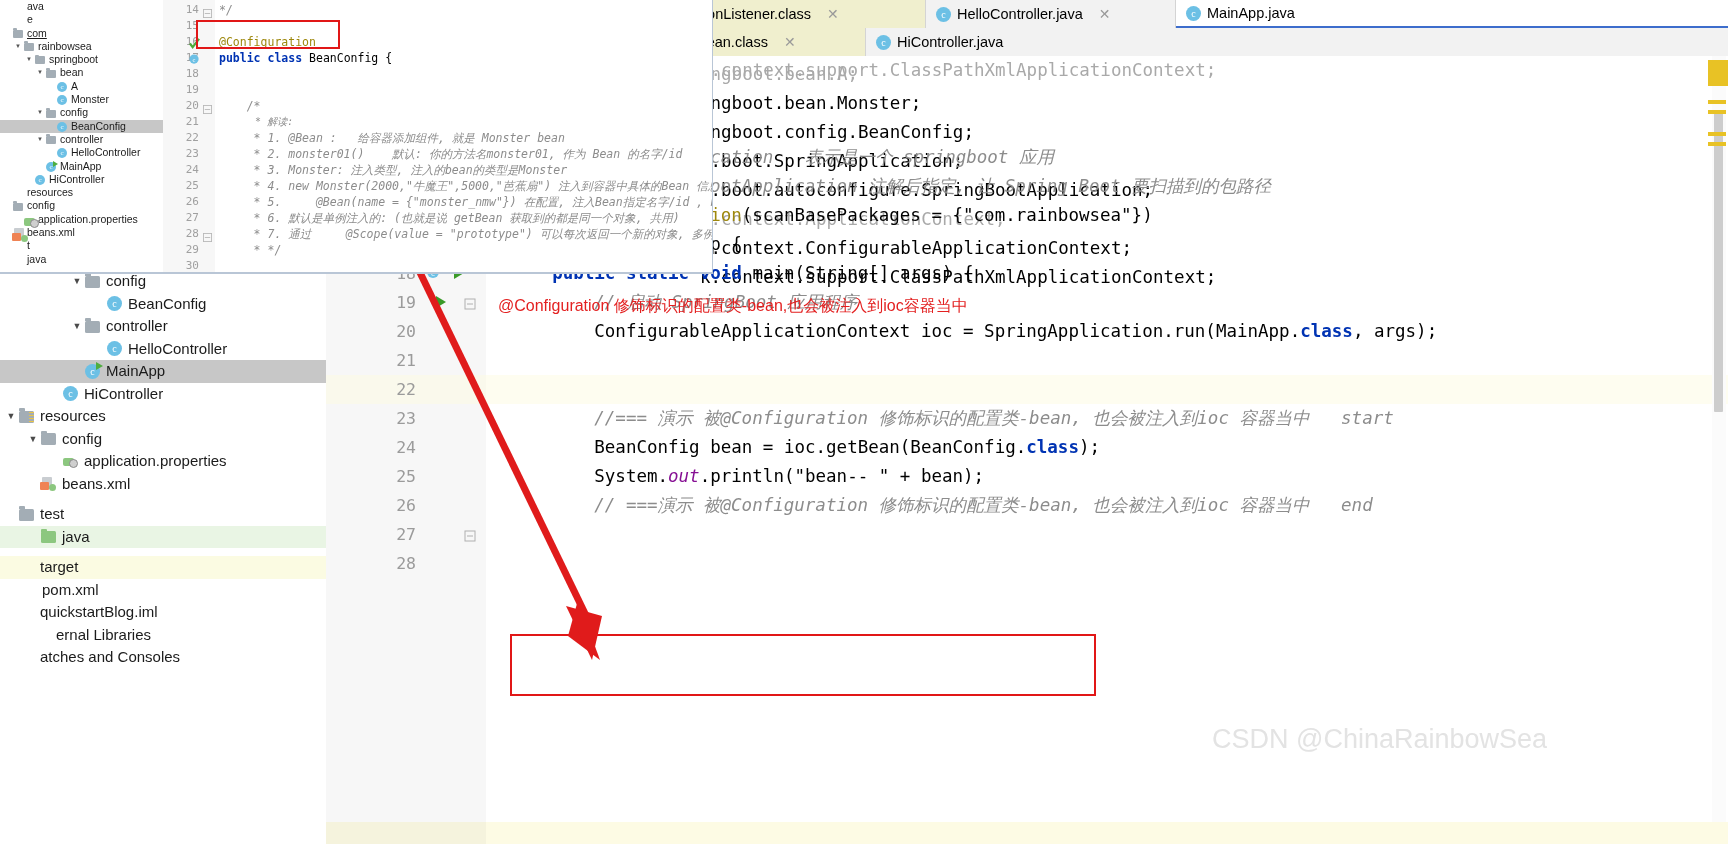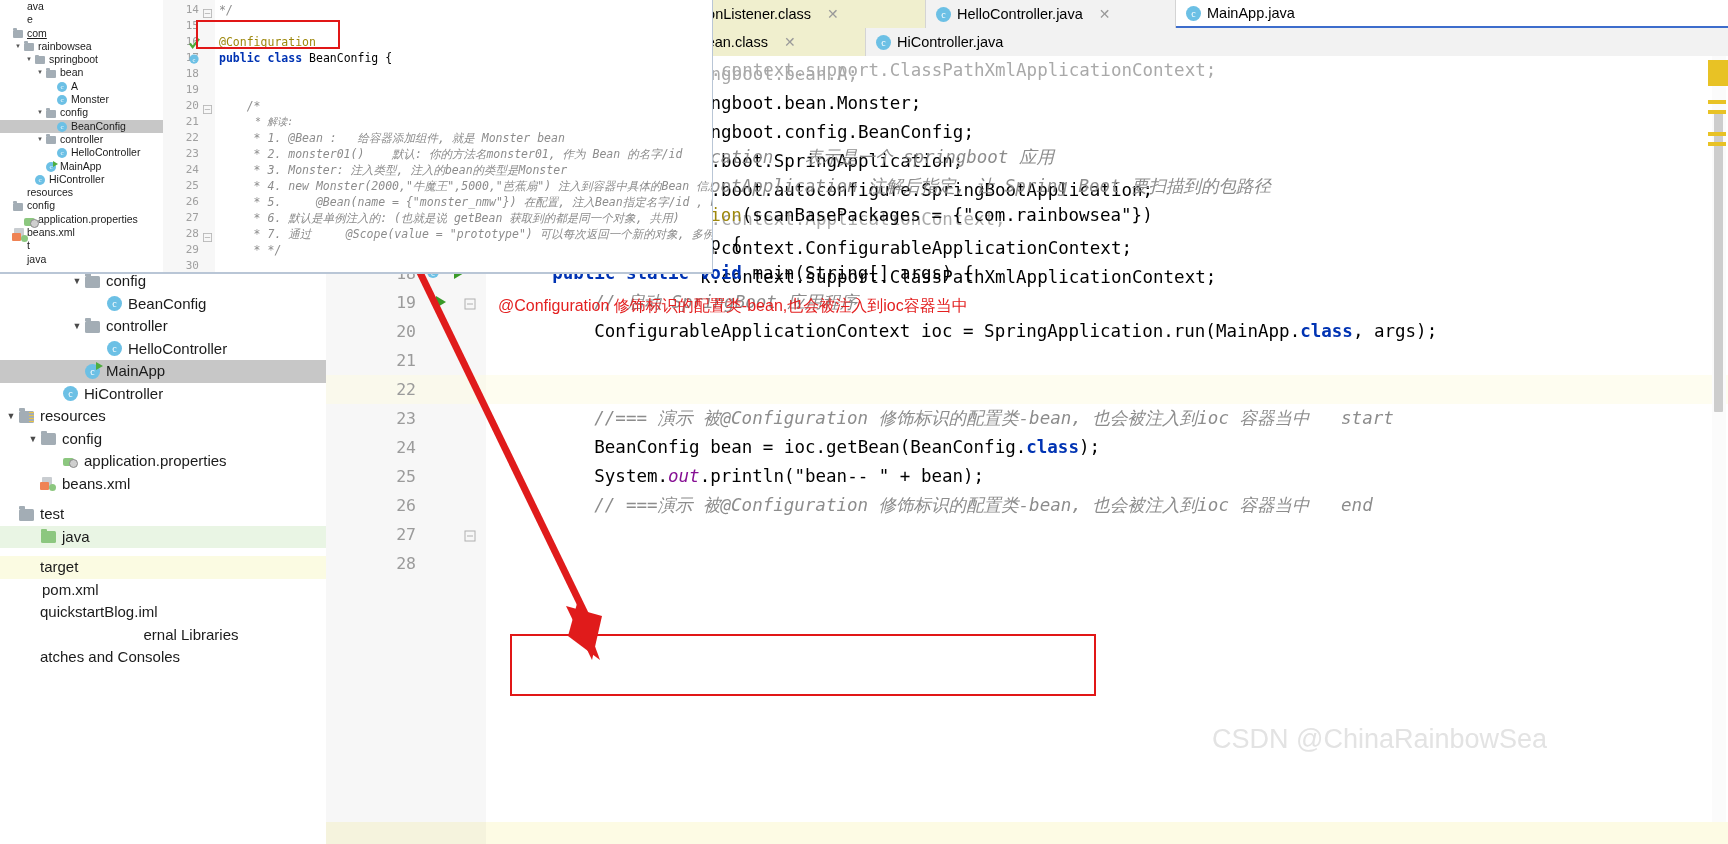--- a/index.html
+++ b/index.html
@@ -376,21 +376,21 @@
     <div class="tree-row " style="padding-left:6px;">
       <span class="tw"></span>
       <span class="ic"></span>
       <span class="lbl">pom.xml</span>
     </div>
     <div class="tree-row " style="padding-left:4px;">
       <span class="tw"></span>
       <span class="ic"></span>
       <span class="lbl">quickstartBlog.iml</span>
     </div>
-    <div class="tree-row " style="padding-left:20px;justify-content:center;">
+    <div class="tree-row " style="padding-left:20px;">
       <span class="tw"></span>
       <span class="ic"></span>
       <span class="lbl">ernal Libraries</span>
     </div>
     <div class="tree-row " style="padding-left:4px;">
       <span class="tw"></span>
       <span class="ic"></span>
       <span class="lbl">atches and Consoles</span>
     </div>
   </div>

